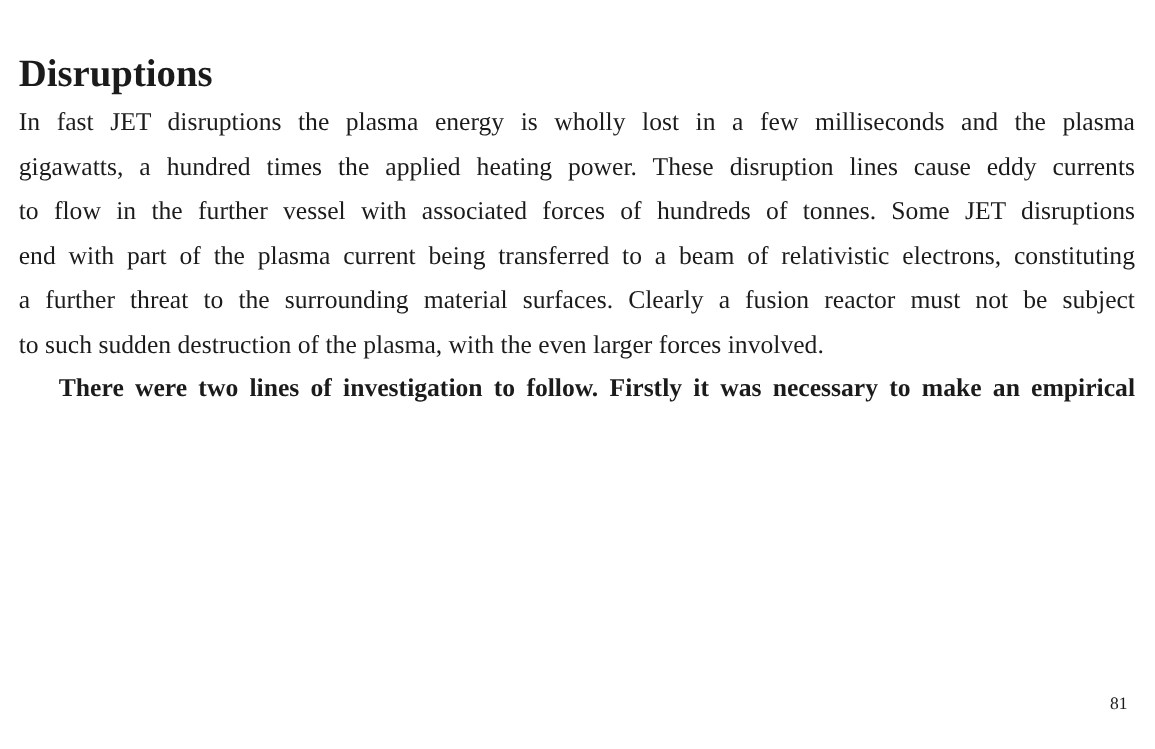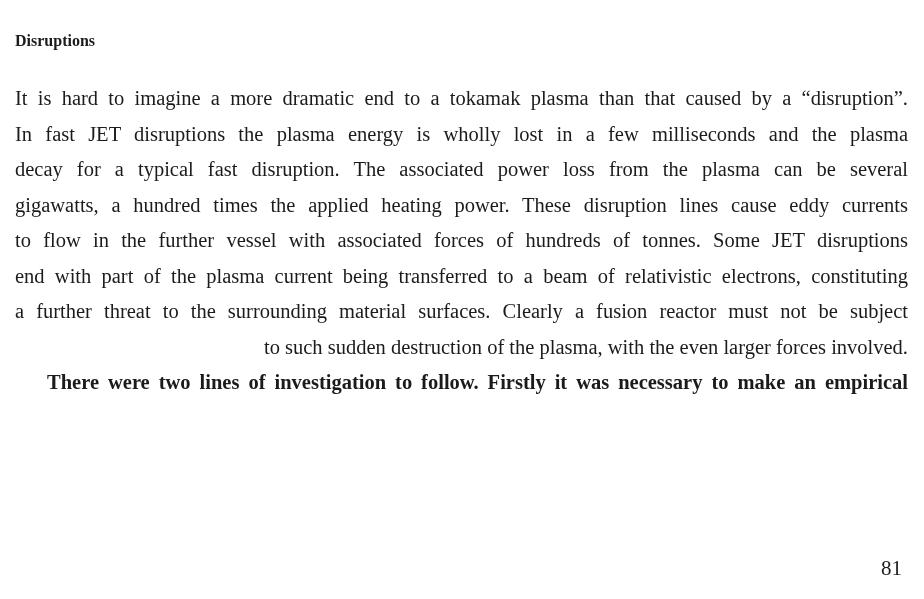--- a/index.html
+++ b/index.html
@@ -12,70 +12,68 @@
     width: 924px;
     height: 599px;
     background: #ffffff;
     color: #1b1b1b;
     font-family: "Liberation Serif", "DejaVu Serif", serif;
     overflow: hidden;
   }
   .heading {
     position: absolute;
     left: 15px;
-    top: 32px;
-    font-size: 16px;
+    top: 42px;
+    font-size: 31px;
     font-weight: bold;
     line-height: 1.1;
     white-space: nowrap;
     text-align: right;
   }
   .body-text {
     position: absolute;
     left: 15px;
     top: 81px;
     width: 893px;
     font-size: 20.5px;
     line-height: 35.5px;
   }
   .line {
     height: 35.5px;
     overflow: hidden;
-    text-align: right;
+    text-align: left;
   }
   .line.j {
     text-align: justify;
     text-align-last: justify;
     -moz-text-align-last: justify;
   }
   .line.indent {
     text-indent: 32px;
     font-weight: bold;
   }
   .page-number {
     position: absolute;
     top: 556px;
     right: 22px;
-    font-size: 21px;
+    font-size: 14px;
     line-height: 1.2;
   }
 </style>
 </head>
 <body>
 
 <div class="page">
 
   <div class="heading">Disruptions</div>
 
   <div class="body-text">
 
     <div>
-      <div class="line j">It is hard to imagine a more dramatic end to a tokamak plasma than that caused by a “disruption”.</div>
       <div class="line j">In fast JET disruptions the plasma energy is wholly lost in a few milliseconds and the plasma</div>
-      <div class="line j">decay for a typical fast disruption. The associated power loss from the plasma can be several</div>
       <div class="line j">gigawatts, a hundred times the applied heating power. These disruption lines cause eddy currents</div>
       <div class="line j">to flow in the further vessel with associated forces of hundreds of tonnes. Some JET disruptions</div>
       <div class="line j">end with part of the plasma current being transferred to a beam of relativistic electrons, constituting</div>
       <div class="line j">a further threat to the surrounding material surfaces. Clearly a fusion reactor must not be subject</div>
       <div class="line">to such sudden destruction of the plasma, with the even larger forces involved.</div>
     </div>
 
     <div>
       <div class="line j indent">There were two lines of investigation to follow. Firstly it was necessary to make an empirical</div>
     </div>

